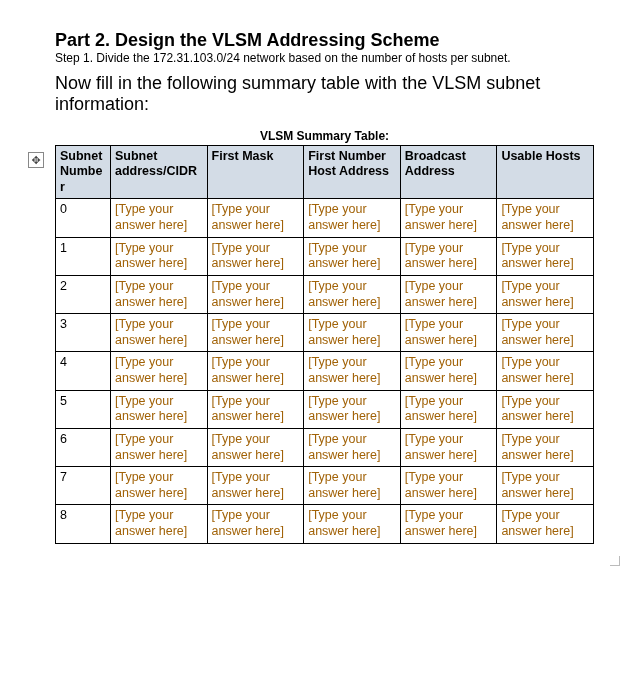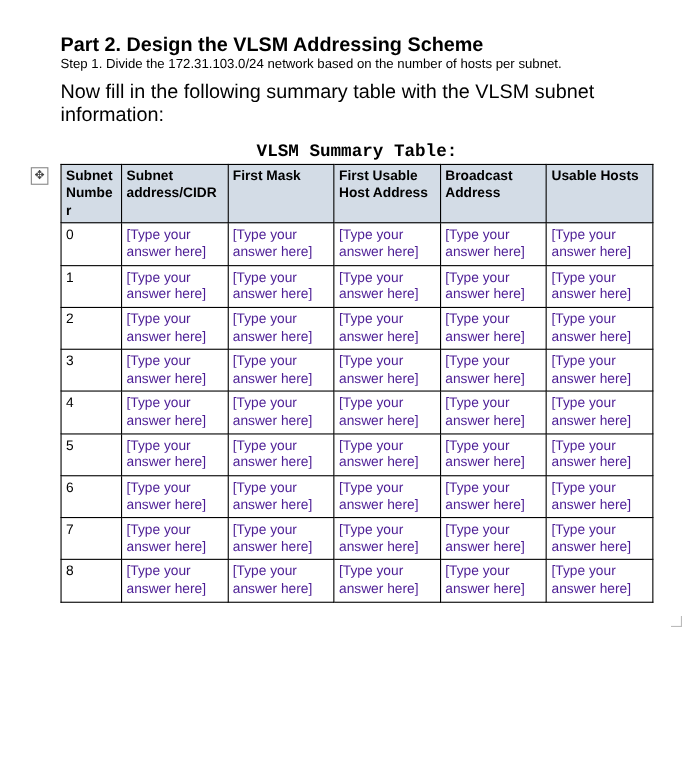--- a/index.html
+++ b/index.html
@@ -23,25 +23,24 @@
       font-size: 12px;
       font-weight: normal;
       line-height: 1.3;
       margin-bottom: 6px;
     }
     .instruction {
       font-size: 18px;
       margin-bottom: 14px;
     }
     .table-title {
-      font-size: 16px;
+      font-size: 12px;
       font-weight: bold;
       text-align: center;
       margin-bottom: 2px;
-      font-family: Liberation Mono, monospace;
     }
     .anchor-handle {
       position: absolute;
       left: 28px;
       top: 152px;
       width: 16px;
       height: 16px;
       border: 1px solid #888;
       background: #fff;
       display: flex;
@@ -65,21 +64,21 @@
       text-align: left;
       vertical-align: top;
       word-wrap: break-word;
       line-height: 1.25;
     }
     table.vlsm th {
       background: #d3dce6;
       font-weight: bold;
     }
     .col-num { width: 55px; }
-    .placeholder { color: #4c1d95; margin-top: 28px; }
+    .placeholder { color: #a16207; margin-top: 28px; }
     .corner-mark {
       position: absolute;
       right: 14px;
       bottom: 8px;
       width: 10px;
       height: 10px;
       border-right: 1px solid #bbb;
       border-bottom: 1px solid #bbb;
     }
   </style>
@@ -93,21 +92,21 @@
 <div class="anchor-handle">✥</div>
 
 <div class="table-title">VLSM Summary Table:</div>
 
 <table class="vlsm">
   <thead>
     <tr>
       <th class="col-num">Subnet Number</th>
       <th>Subnet address/CIDR</th>
       <th>First Mask</th>
-      <th>First Usable Host Address</th>
+      <th>First Number Host Address</th>
       <th>Broadcast Address</th>
       <th>Usable Hosts</th>
     </tr>
   </thead>
   <tbody>
       <tr>
         <td>0</td>
         <td><span class="placeholder">[Type your answer here]</span></td>
         <td><span class="placeholder">[Type your answer here]</span></td>
         <td><span class="placeholder">[Type your answer here]</span></td>

